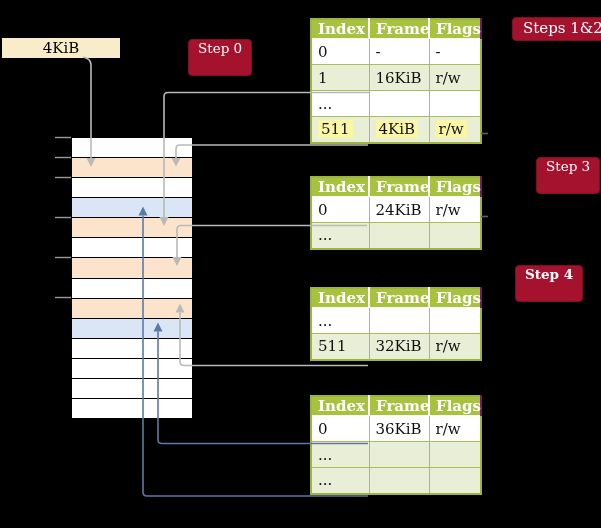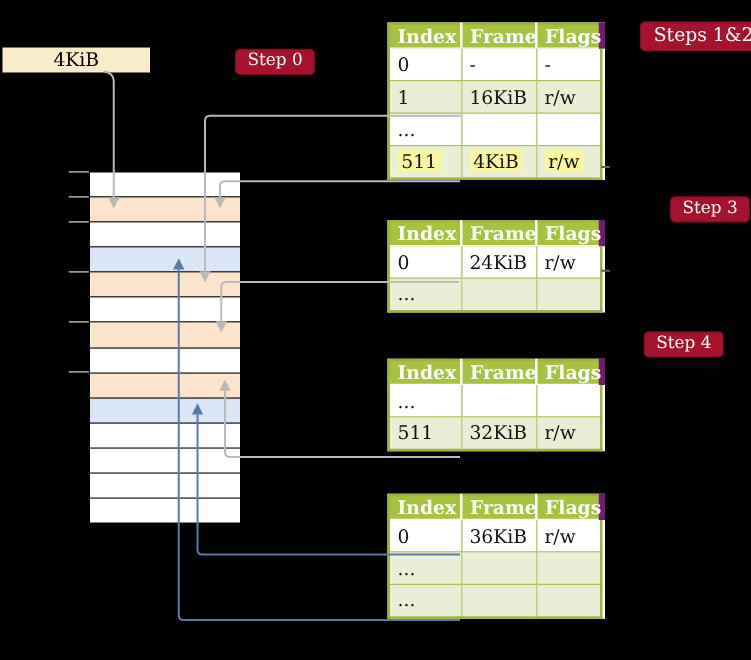--- a/index.html
+++ b/index.html
@@ -5,44 +5,44 @@
   html,body{margin:0;padding:0;background:#000;}
   #canvas{position:relative;width:601px;height:528px;background:#000;overflow:hidden;
           font-family:"DejaVu Serif",serif;}
 
   
   .frame-box{position:absolute;left:2px;top:38px;width:118px;height:20px;background:#f8ecca;
              color:#000;font-size:15px;text-align:center;line-height:20px;}
 
   
   .badge{position:absolute;background:#a5122e;border:1px solid #7e0e24;border-radius:4px;
-         color:#fff;font-size:13.5px;line-height:1.15;padding:1px 9px 2px;white-space:nowrap;}
+         color:#fff;font-size:13.5px;line-height:1.15;padding:1px 9px 18px;white-space:nowrap;}
   #badge-step0   {left:188px;top:39px;}
   #badge-steps12 {left:512px;top:17px;font-size:15px;padding:2px 10px 3px;}
   #badge-step3   {left:520px;top:157px;margin-left:16px;}
-  #badge-step4   {left:515px;top:265px;}
+  #badge-step4   {left:515px;top:265px;font-weight:bold;}
 
   
   #memory{position:absolute;left:71px;top:137px;width:120px;height:280px;
           border:1px solid #000;box-sizing:content-box;display:flex;flex-direction:column;}
   .mrow{flex:1;border-bottom:1px solid #000;background:#fff;}
   .mrow:last-child{border-bottom:none;}
   .mrow[data-color="peach"]{background:#fce4cc;}
   .mrow[data-color="blue"]{background:#dae6f5;}
   .mrow[data-color="white"]{background:#ffffff;}
 
   
   .ptable{position:absolute;border-collapse:collapse;table-layout:fixed;width:170px;
           font-size:15px;color:#111;border:2px solid #9eb43c;background:#fff;}
   .ptable thead tr{height:15px;margin-top:12px;}
   .ptable tbody tr{height:26px;}
   .ptable th{background:#a6c23f;color:#fff;font-weight:bold;text-align:left;
              padding:0 0 0 6px;border-right:2px solid #fff;border-bottom:1px solid #fdfdf6;
              font-size:15px;}
-  .ptable th:last-child{border-right:5px solid #701a75;}
+  .ptable th:last-child{border-right:2px solid #701a75;}
   .ptable td{padding:0 0 0 6px;border:1px solid #aabf55;vertical-align:middle;
              overflow:hidden;white-space:nowrap;}
   .ptable tr.alt td{background:#e9efd6;}
   .hl{background:#fbf6a3;padding:0 3px;}
 
   #overlay{position:absolute;left:0;top:0;pointer-events:none;}
 </style>
 </head>
 <body>
 

